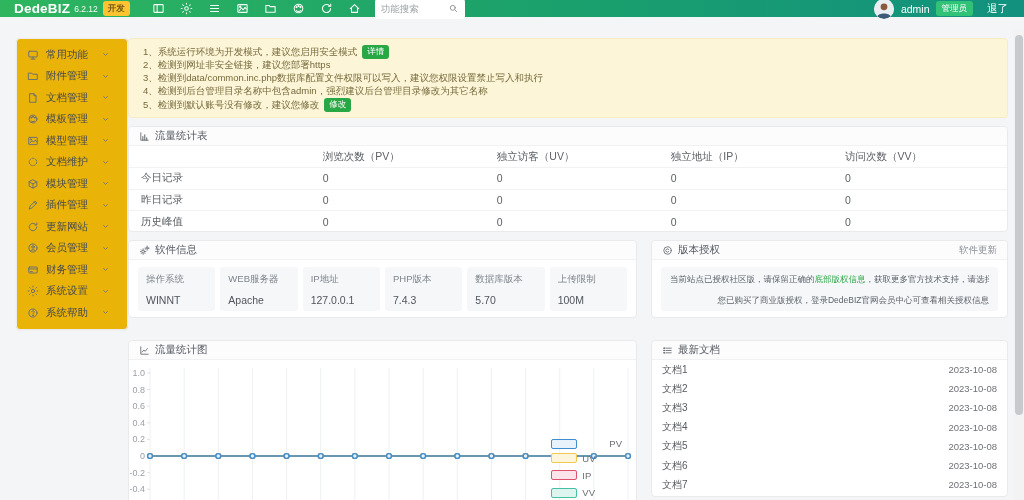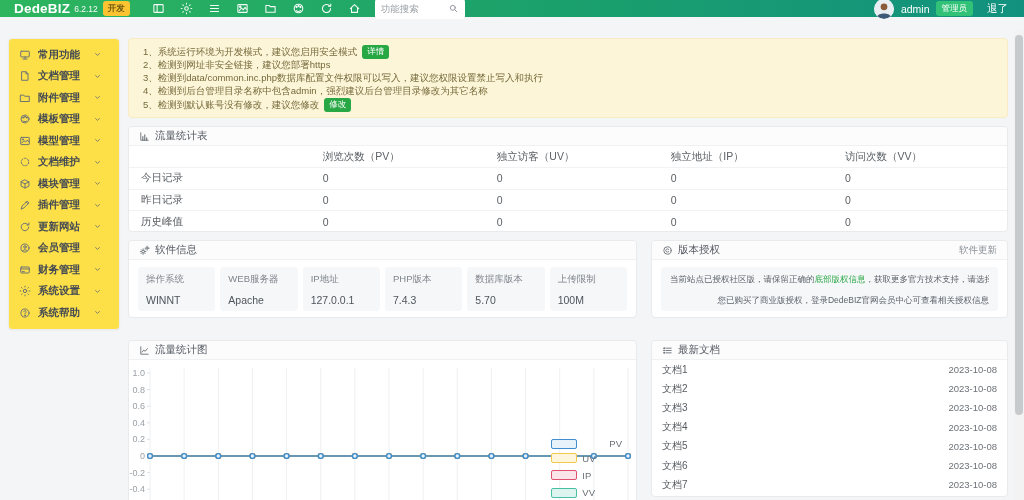--- a/index.html
+++ b/index.html
@@ -37,23 +37,23 @@
   .searchbox .icon svg { width:11px; height:11px; }
   .userarea { margin-left:auto; display:flex; align-items:center; margin-right:16px; }
   .avatar { width:20px; height:20px; border-radius:50%; overflow:hidden; background:#e8edf2; }
   .avatar svg { width:20px; height:20px; display:block; }
   .username { margin-left:7px; font-size:10.5px; }
   .badge-role { margin-left:6px; background:#31c278; color:#fff; font-size:8.5px; padding:1.5px 6px; border-radius:3px; }
   .logout { margin-left:14px; font-size:10.5px; cursor:pointer; }
 
   
   .sidebar {
-    position:absolute; left:8px; top:38px; width:112px;
-    background:#fde047; border:1px solid #ececee; border-radius:4px;
-    padding:5px 0; box-shadow:0 1px 2px rgba(0,0,0,.03);font-weight:bold;
+    position:absolute; left:16px; top:38px; width:112px;
+    background:#eab308; border:1px solid #ececee; border-radius:4px;
+    padding:5px 0; box-shadow:0 1px 2px rgba(0,0,0,.03);
   }
   .side-item { height:21.5px; display:flex; align-items:center; padding:0 10px; cursor:pointer; }
   .side-item .icon { color:#6a7076; margin-right:7px; }
   .side-label { font-size:10.5px; color:#444a53; white-space:nowrap; }
   .chev { margin-left:auto; color:#b7bbc0; }
   .chev svg { width:9px; height:9px; }
 
   
   .card { position:absolute; background:#fff; border:1px solid #e8eaec; border-radius:4px; }
   .card-head {
@@ -208,38 +208,38 @@
     <span class="side-label">常用功能</span>
     <span class="chev icon">
         <svg viewBox="0 0 16 16" fill="none" stroke="currentColor" stroke-width="1.3" stroke-linecap="round" stroke-linejoin="round">
           <path d="M4.6 6.2 8 9.6l3.4-3.4" stroke-width="1.5"></path>
         </svg>
       </span>
   </div>
   <div class="side-item">
     <span class="icon">
         <svg viewBox="0 0 16 16" fill="none" stroke="currentColor" stroke-width="1.3" stroke-linecap="round" stroke-linejoin="round">
+          <path d="M2.3 4.2h4l1.3 1.5h6.1v7H2.3z"></path>
+        </svg>
+      </span>
+    <span class="side-label">附件管理</span>
+    <span class="chev icon">
+        <svg viewBox="0 0 16 16" fill="none" stroke="currentColor" stroke-width="1.3" stroke-linecap="round" stroke-linejoin="round">
+          <path d="M4.6 6.2 8 9.6l3.4-3.4" stroke-width="1.5"></path>
+        </svg>
+      </span>
+  </div>
+  <div class="side-item">
+    <span class="icon">
+        <svg viewBox="0 0 16 16" fill="none" stroke="currentColor" stroke-width="1.3" stroke-linecap="round" stroke-linejoin="round">
           <path d="M4 2.3h5.2L12 5v8.7H4z"></path>
           <path d="M9.2 2.3V5H12"></path>
         </svg>
       </span>
     <span class="side-label">文档管理</span>
-    <span class="chev icon">
-        <svg viewBox="0 0 16 16" fill="none" stroke="currentColor" stroke-width="1.3" stroke-linecap="round" stroke-linejoin="round">
-          <path d="M4.6 6.2 8 9.6l3.4-3.4" stroke-width="1.5"></path>
-        </svg>
-      </span>
-  </div>
-  <div class="side-item">
-    <span class="icon">
-        <svg viewBox="0 0 16 16" fill="none" stroke="currentColor" stroke-width="1.3" stroke-linecap="round" stroke-linejoin="round">
-          <path d="M2.3 4.2h4l1.3 1.5h6.1v7H2.3z"></path>
-        </svg>
-      </span>
-    <span class="side-label">附件管理</span>
     <span class="chev icon">
         <svg viewBox="0 0 16 16" fill="none" stroke="currentColor" stroke-width="1.3" stroke-linecap="round" stroke-linejoin="round">
           <path d="M4.6 6.2 8 9.6l3.4-3.4" stroke-width="1.5"></path>
         </svg>
       </span>
   </div>
   <div class="side-item">
     <span class="icon">
         <svg viewBox="0 0 16 16" fill="none" stroke="currentColor" stroke-width="1.3" stroke-linecap="round" stroke-linejoin="round">
           <circle cx="8" cy="8" r="5.3"></circle>

